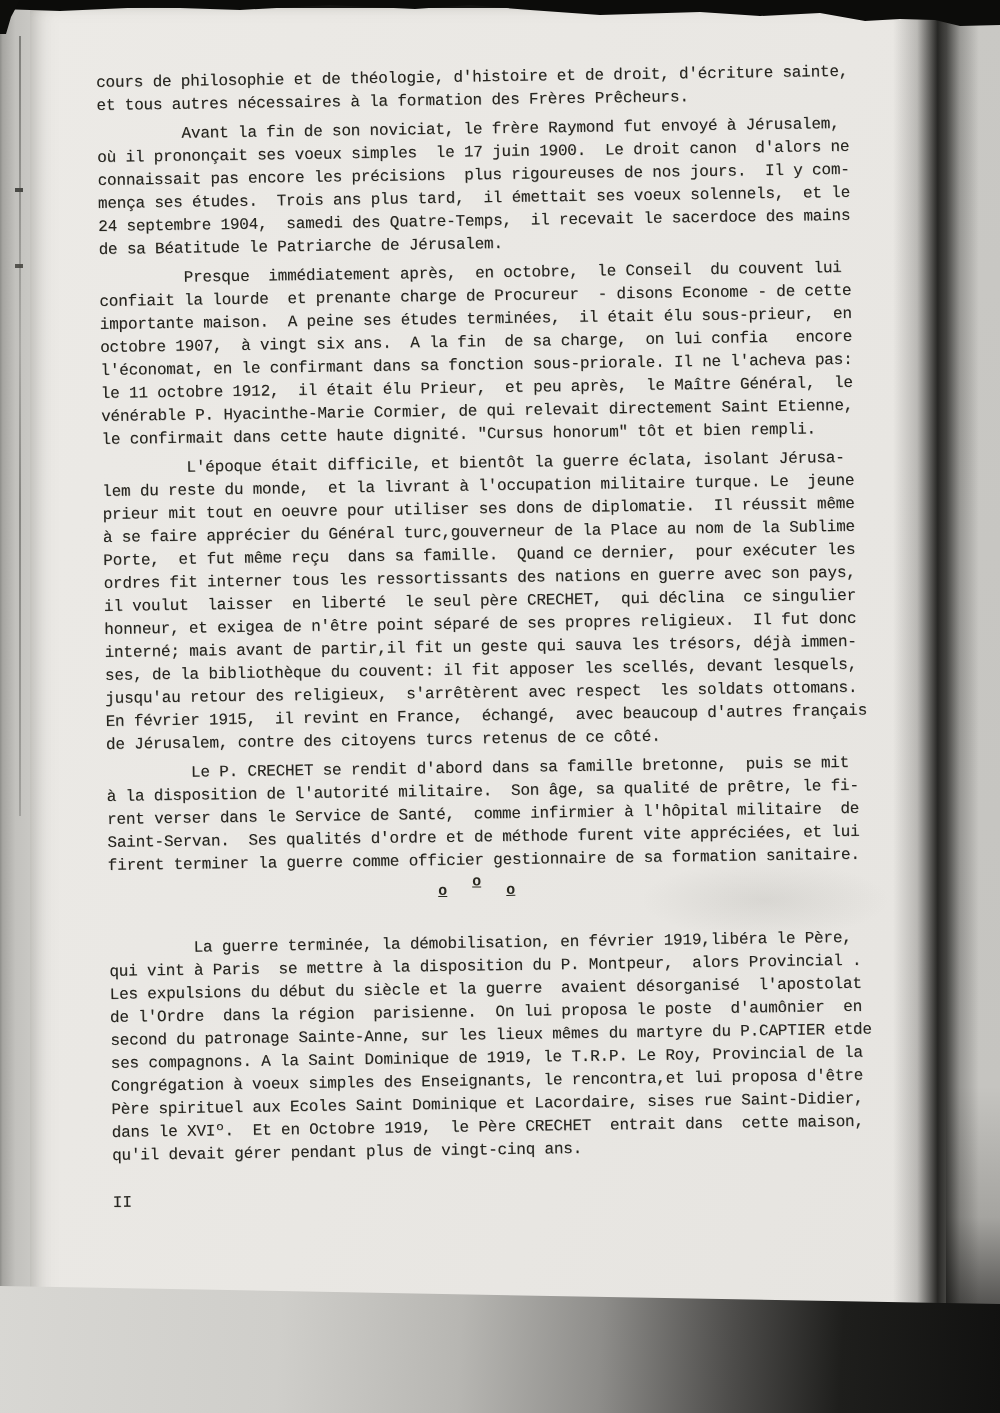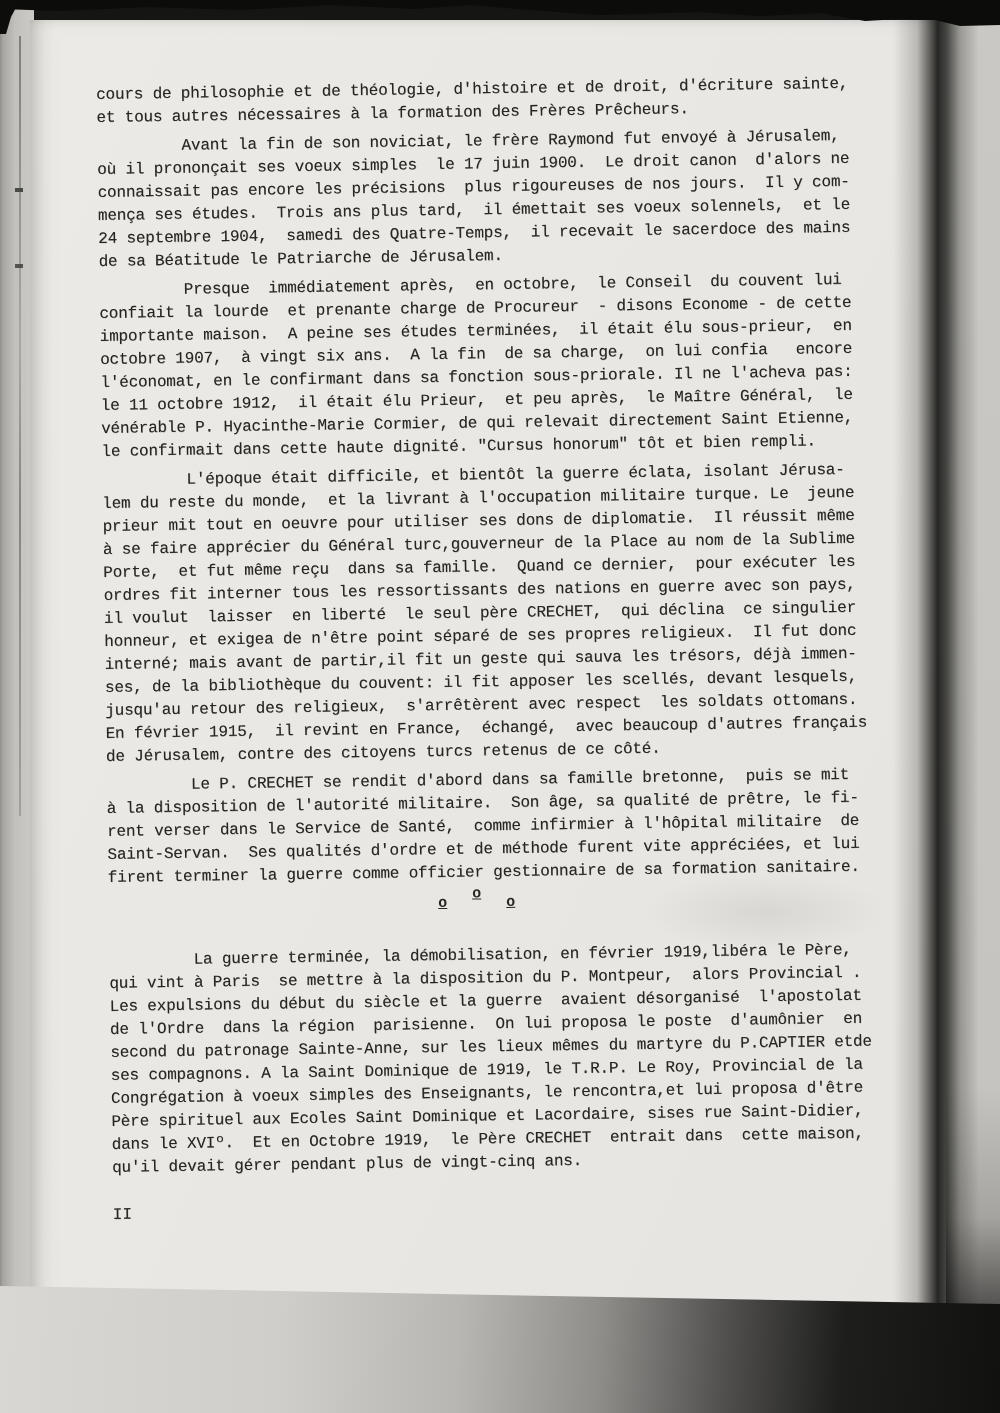--- a/index.html
+++ b/index.html
@@ -17,21 +17,21 @@
   }
   .left-strip::before{
     content:"";position:absolute;left:15px;top:188px;width:8px;height:4px;
     background:#4a4a46;box-shadow:0 76px 0 #55544f;
   }
   .facing{
     position:absolute;left:932px;top:12px;width:68px;height:1310px;
     background:linear-gradient(180deg,#c9c8c4 0%,#c5c4c0 82%,#a5a4a0 92%,#454442 100%);
   }
   .page{
-    position:absolute;left:30px;top:20px;width:916px;height:1312px;
+    position:absolute;left:30px;top:8px;width:916px;height:1312px;
     background:linear-gradient(115deg,#eceae6 0%,#e9e7e3 55%,#e6e4e0 100%);
     box-shadow:inset 14px 0 22px -12px rgba(110,110,104,.55), inset -6px 0 12px -5px rgba(110,108,102,.4);
   }
   .smudge{
     position:absolute;left:610px;top:853px;width:250px;height:78px;
     background:radial-gradient(ellipse at center,rgba(128,128,122,.15),rgba(128,128,122,0) 70%);
   }
   .gutter{
     position:absolute;left:893px;top:6px;width:86px;height:1305px;
     background:linear-gradient(90deg,rgba(20,20,18,0) 0%,rgba(20,20,18,.22) 28%,rgba(12,12,10,.88) 52%,rgba(12,12,10,.7) 62%,rgba(30,30,28,.28) 78%,rgba(20,20,18,0) 100%);

